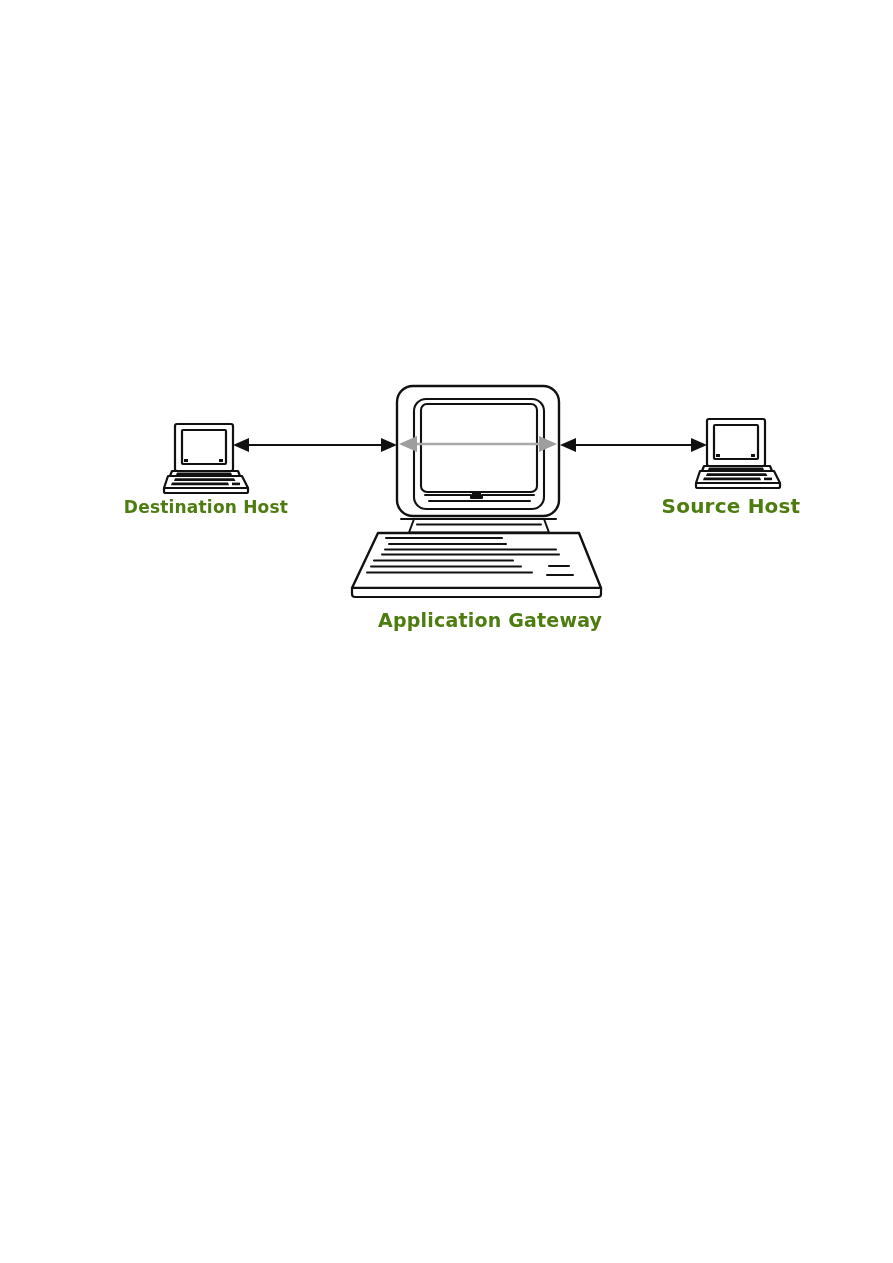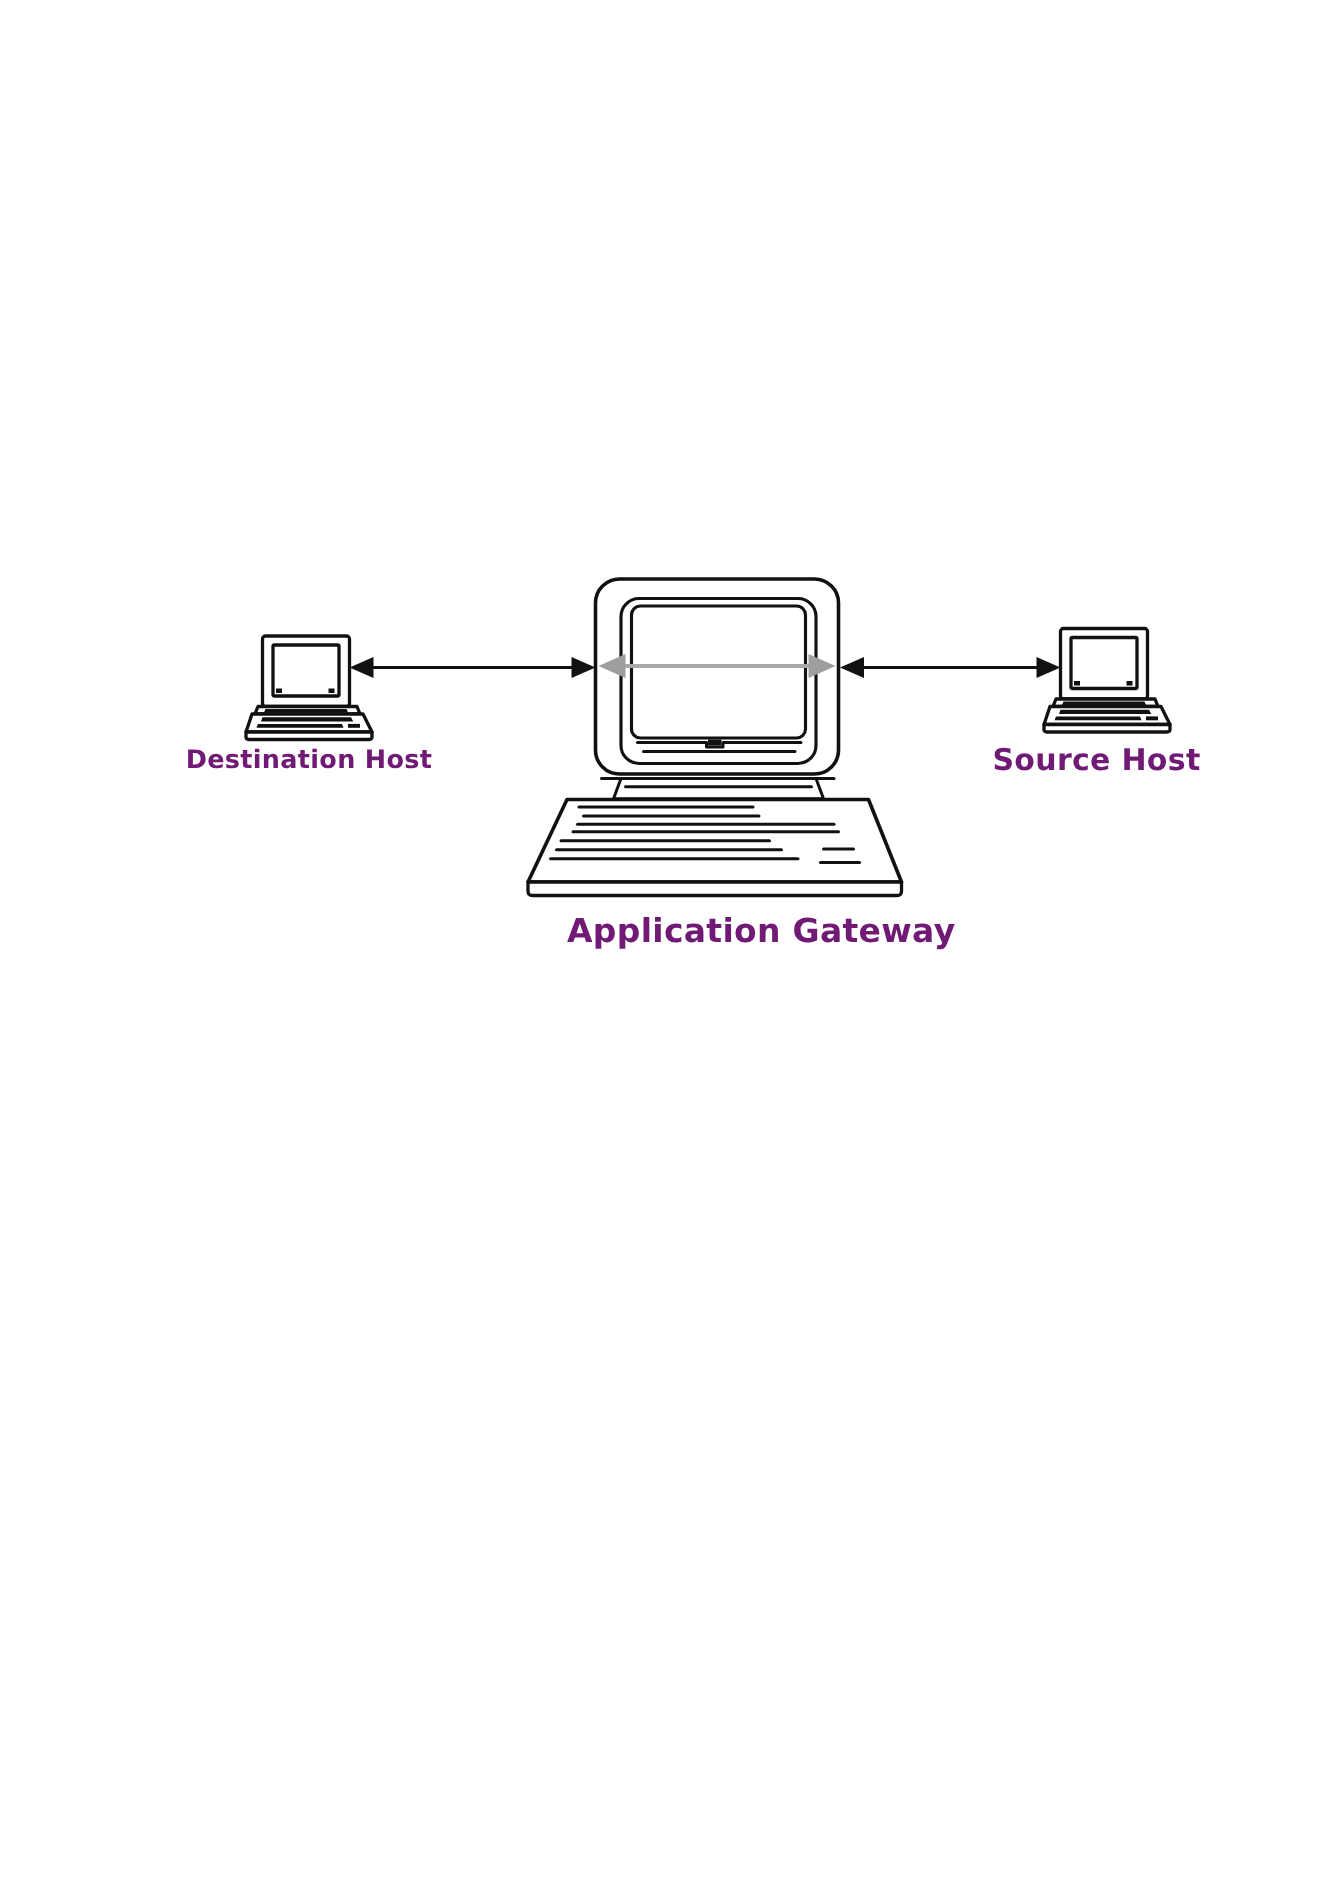--- a/index.html
+++ b/index.html
@@ -15,21 +15,21 @@
     overflow: hidden;
     font-family: "DejaVu Sans", sans-serif;
   }
   #diagram-svg {
     position: absolute;
     left: 0;
     top: 0;
   }
   .node-label {
     position: absolute;
-    color: #701a75;
+    color: #4d7c0f;
     font-weight: bold;
     text-align: center;
     white-space: nowrap;
     letter-spacing: 0.2px;
     font-family: "DejaVu Sans", sans-serif;
   }
   #label-destination {
     left: 116px;
     top: 497px;
     width: 180px;
@@ -38,21 +38,21 @@
   #label-source {
     left: 641px;
     top: 494px;
     width: 180px;
     font-size: 20px;
   }
   #label-gateway {
     left: 378px;
     top: 609px;
     width: 200px;
-    font-size: 22px;
+    font-size: 19px;
     text-align: center;
   }
 </style>
 </head>
 <body>
 
 <div id="page">
 
   <svg id="diagram-svg" width="893" height="700" viewBox="0 0 893 700">
 

